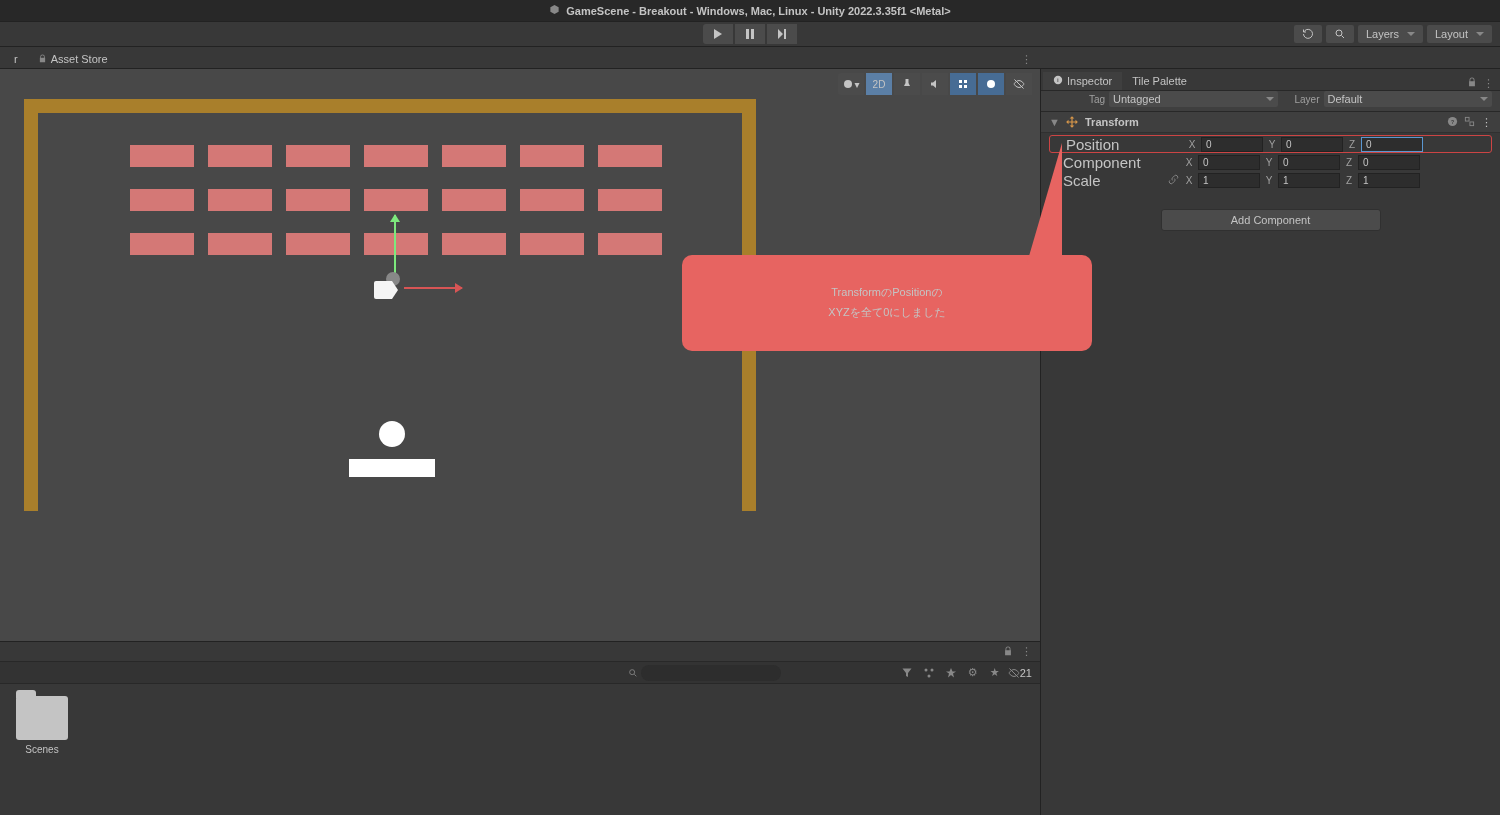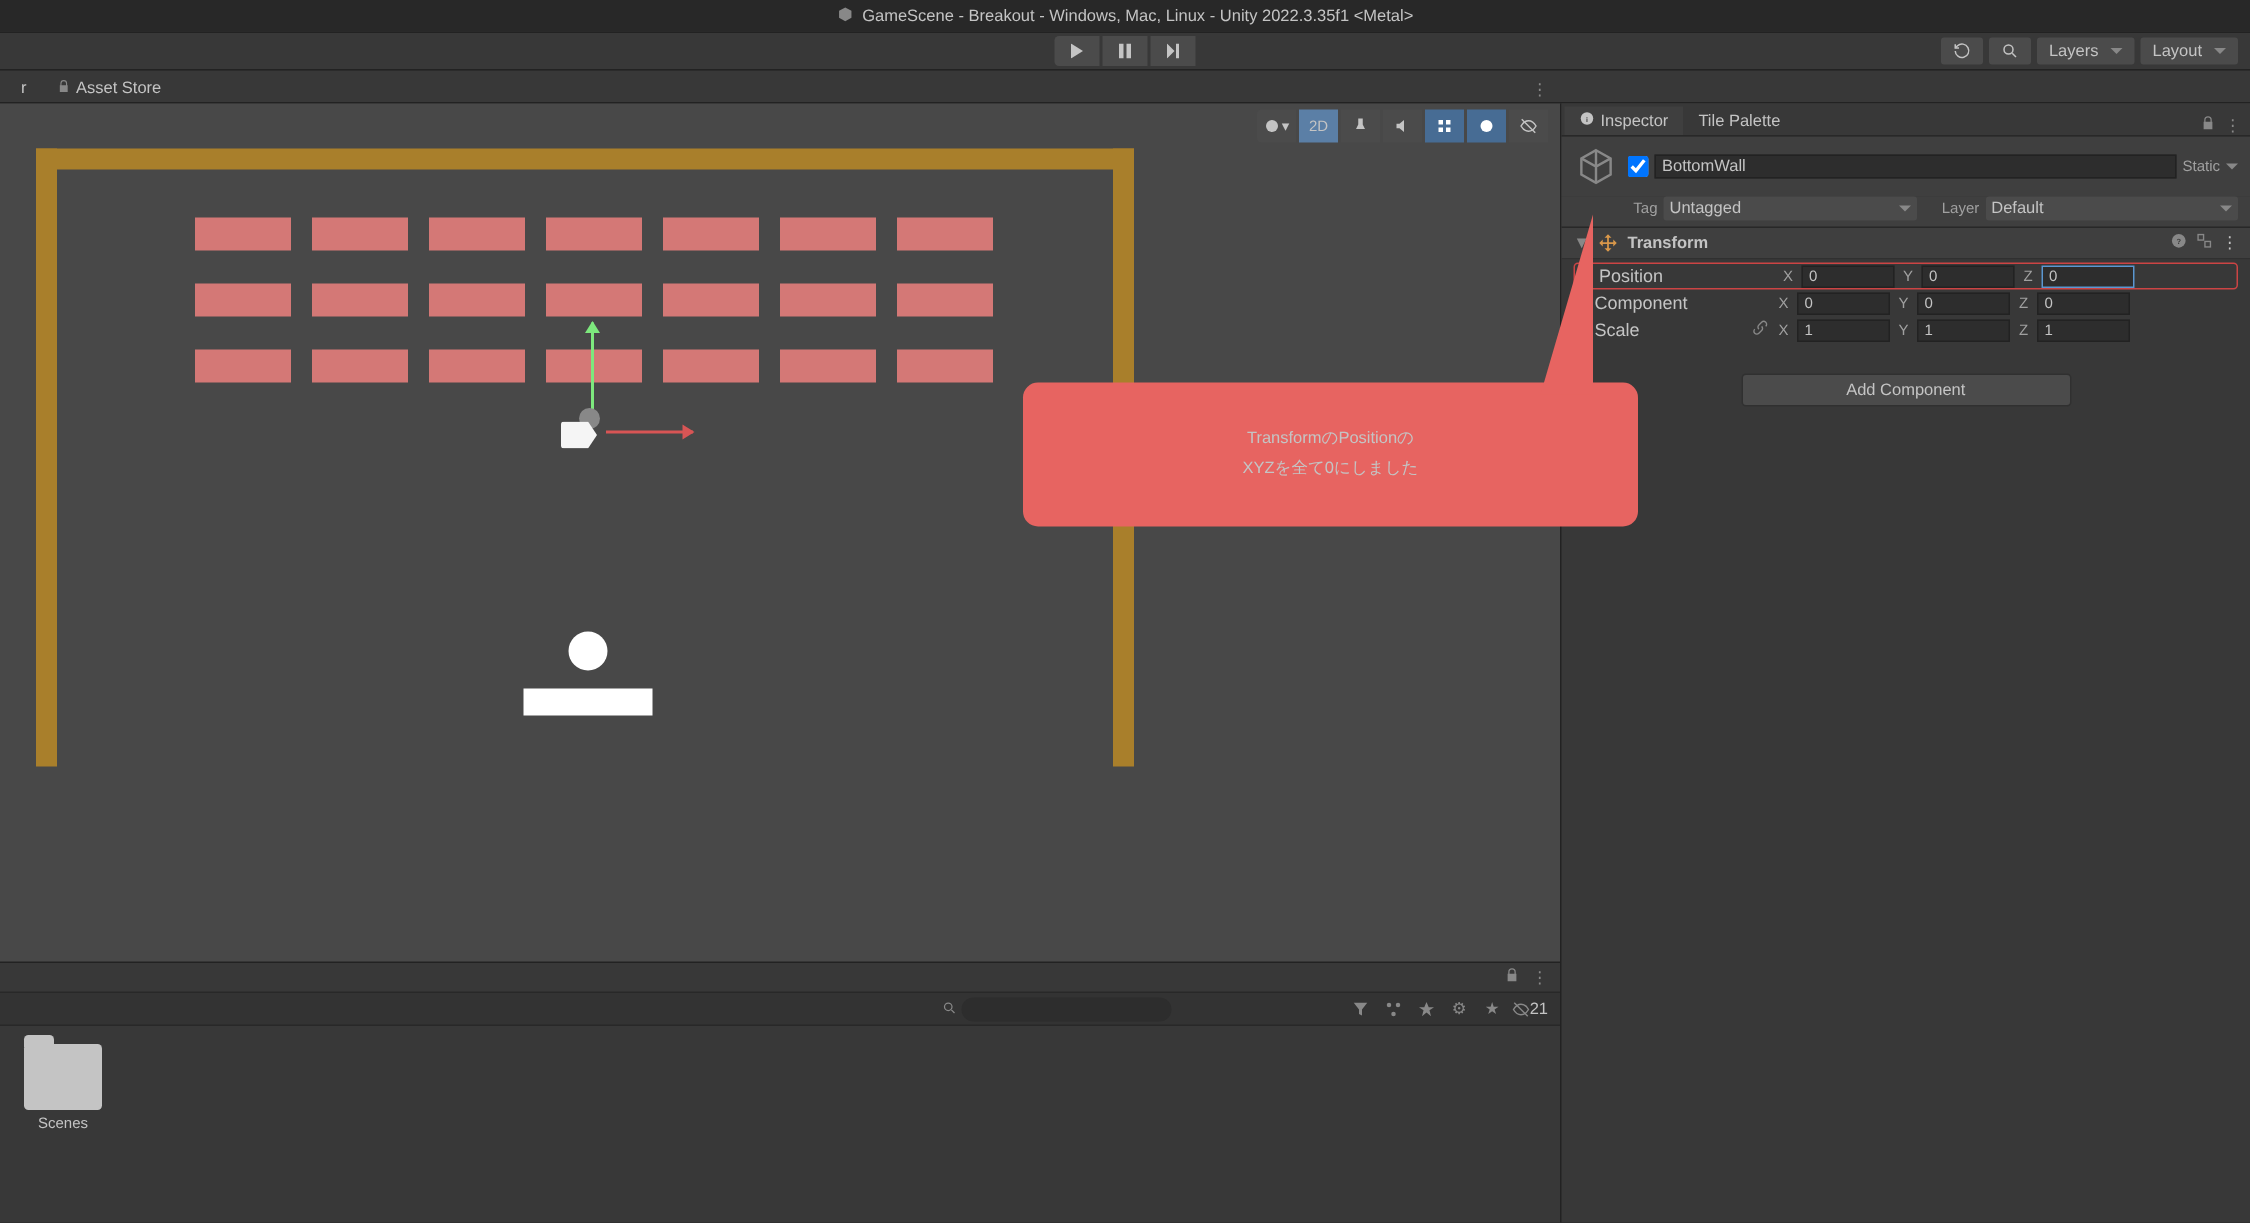--- a/index.html
+++ b/index.html
@@ -1,18 +1,18 @@
 <!DOCTYPE html>
 <html><head>
 <meta charset="utf-8">
 <style>
   * { margin: 0; padding: 0; box-sizing: border-box; font-family: Arial, sans-serif; font-size: 11px; color: #c4c4c4; }
   body { background: #282828; width: 1500px; height: 815px; overflow: hidden; position: relative; }
   
-  .titlebar { height: 21px; background: #282828; display: flex; align-items: center; justify-content: center; }
+  .titlebar { height: 21px; background: #282828; display: flex; align-items: center; justify-content: center; font-weight: bold; }
   .titlebar-text { color: #9a9a9a; font-size: 11px; display: flex; align-items: center; gap: 6px; }
   
   .playbar { height: 26px; background: #383838; display: flex; align-items: center; justify-content: center; gap: 2px; position: relative; border-top: 1px solid #222; border-bottom: 1px solid #222; }
   .play-btn { width: 30px; height: 20px; background: #4b4b4b; border: none; display: flex; align-items: center; justify-content: center; cursor: pointer; }
   .play-btn:first-child { border-radius: 3px 0 0 3px; }
   .play-btn:last-child { border-radius: 0 3px 3px 0; }
   .play-btn svg { fill: #c4c4c4; }
   
   .toolbar-right { position: absolute; right: 8px; display: flex; gap: 4px; align-items: flex-end; }
   .toolbar-btn { height: 18px; background: #4b4b4b; border: none; padding: 0 8px; display: flex; align-items: center; color: #c4c4c4; cursor: pointer; border-radius: 2px; font-size: 10px; }
@@ -82,21 +82,21 @@
   
   .component-header { height: 22px; background: #3f3f3f; border-top: 1px solid #282828; border-bottom: 1px solid #303030; display: flex; align-items: center; padding: 0 8px; gap: 6px; }
   .comp-arrow { width: 10px; color: #888; }
   .comp-icon { width: 14px; height: 14px; }
   .comp-title { flex: 1; font-weight: bold; font-size: 11px; }
   .comp-icons { display: flex; gap: 6px; color: #888; }
   
   .transform-body { padding: 2px 8px 6px 8px; background: #383838; }
   .trans-row { display: flex; align-items: center; height: 18px; gap: 2px; }
   .trans-row.highlight { border: 1px solid #cc4444; border-radius: 3px; padding: 0 2px; }
-  .trans-label { width: 115px; font-size: 12px; padding-left: 14px; color: #c4c4c4; }
+  .trans-label { width: 115px; font-size: 15px; padding-left: 14px; color: #c4c4c4; }
   .trans-link { width: 14px; text-align: center; }
   .axis-label { width: 14px; text-align: center; font-size: 10px; color: #a0a0a0; }
   .axis-input { width: 62px; height: 15px; background: #2d2d2d; border: 1px solid #222; color: #c4c4c4; padding: 0 4px; font-size: 10px; }
   .axis-input.active { border: 1px solid #5b97d1; background: #2d2d2d; }
   
   .add-component-btn { display: block; margin: 14px auto; width: 220px; height: 22px; background: #4b4b4b; border: 1px solid #303030; color: #c4c4c4; cursor: pointer; border-radius: 3px; font-size: 11px; }
   
   
   .callout { position: absolute; top: 255px; left: 682px; width: 410px; background: #e76461; border-radius: 10px; padding: 28px 24px; z-index: 100; }
   .callout-pointer { position: absolute; top: -112px; right: 30px; width: 0; height: 0; border-left: 35px solid transparent; border-right: 0px solid transparent; border-bottom: 120px solid #e76461; }
@@ -321,36 +321,20 @@
       <div class="insp-header-icons">
         <span>
           <svg width="10" height="10" viewBox="0 0 24 24" fill="#888">
               <path d="M6 10V7a6 6 0 1 1 12 0v3h1v12H5V10zm2 0h8V7a4 4 0 1 0-8 0z"></path>
             </svg>
         </span>
         <span style="color:#888;">⋮</span>
       </div>
     </div>
 
-    <div class="object-header">
-      <div class="cube-icon">
-        <svg width="26" height="26" viewBox="0 0 24 24" fill="none" stroke="#888" stroke-width="1.5">
-            <path d="M12 2l9 5v10l-9 5-9-5V7z"></path>
-            <path d="M12 2v20M3 7l9 5 9-5"></path>
-          </svg>
-      </div>
-      <div class="obj-main">
-        <div class="obj-name-row">
-          <input type="checkbox" class="obj-checkbox" checked="" style="">
-          <input class="obj-name-input" type="text" value="BottomWall" style="">
-          <span class="static-label">Static</span>
-          <span class="chevron-down"></span>
-        </div>
-      </div>
-    </div>
     <div class="obj-tag-row">
       <span class="obj-tag-label">Tag</span>
       <div class="tag-dropdown">
         <span>Untagged</span>
           <span class="chevron-down"></span>
       </div>
       <span class="layer-label">Layer</span>
       <div class="tag-dropdown">
         <span>Default</span>
           <span class="chevron-down"></span>

